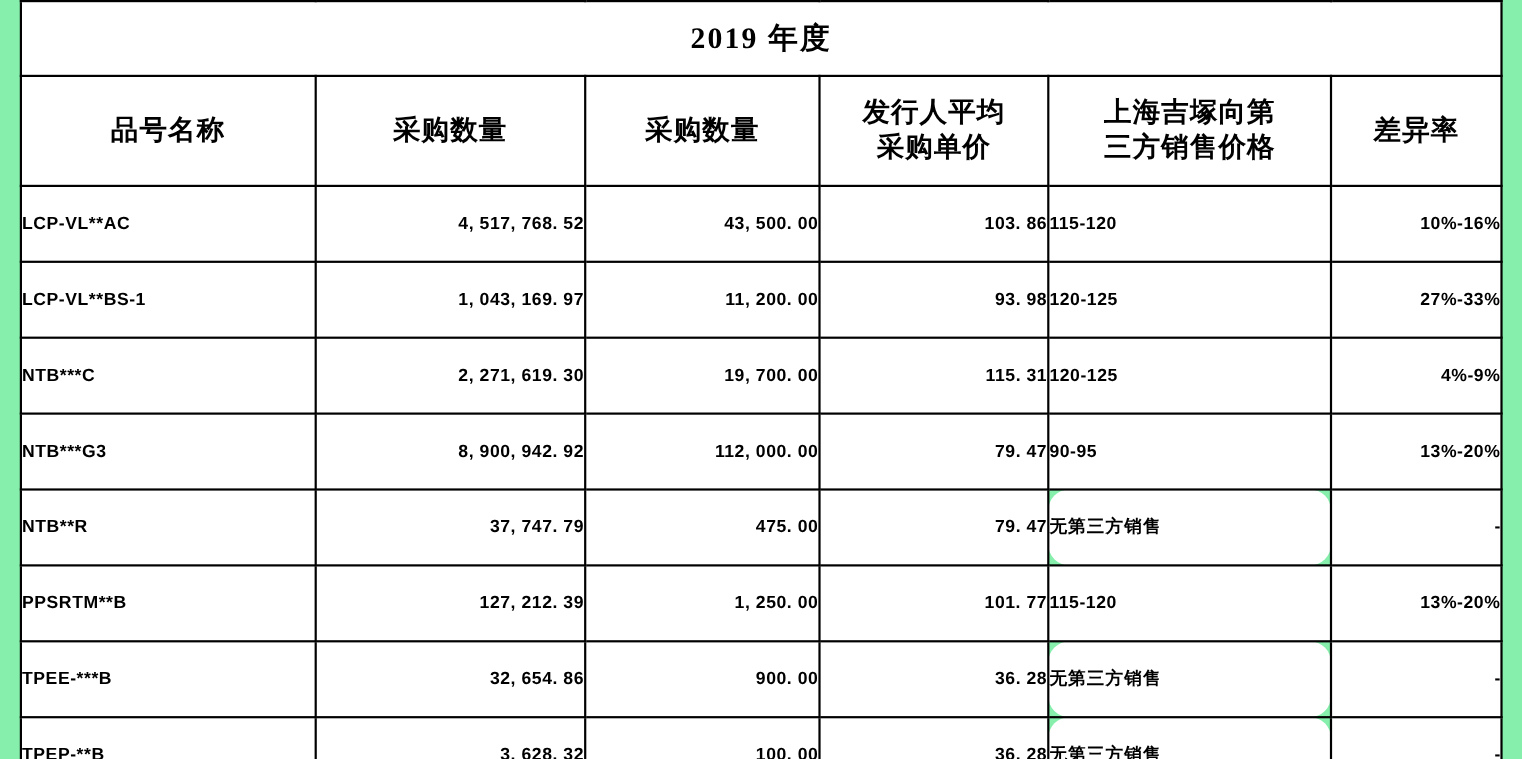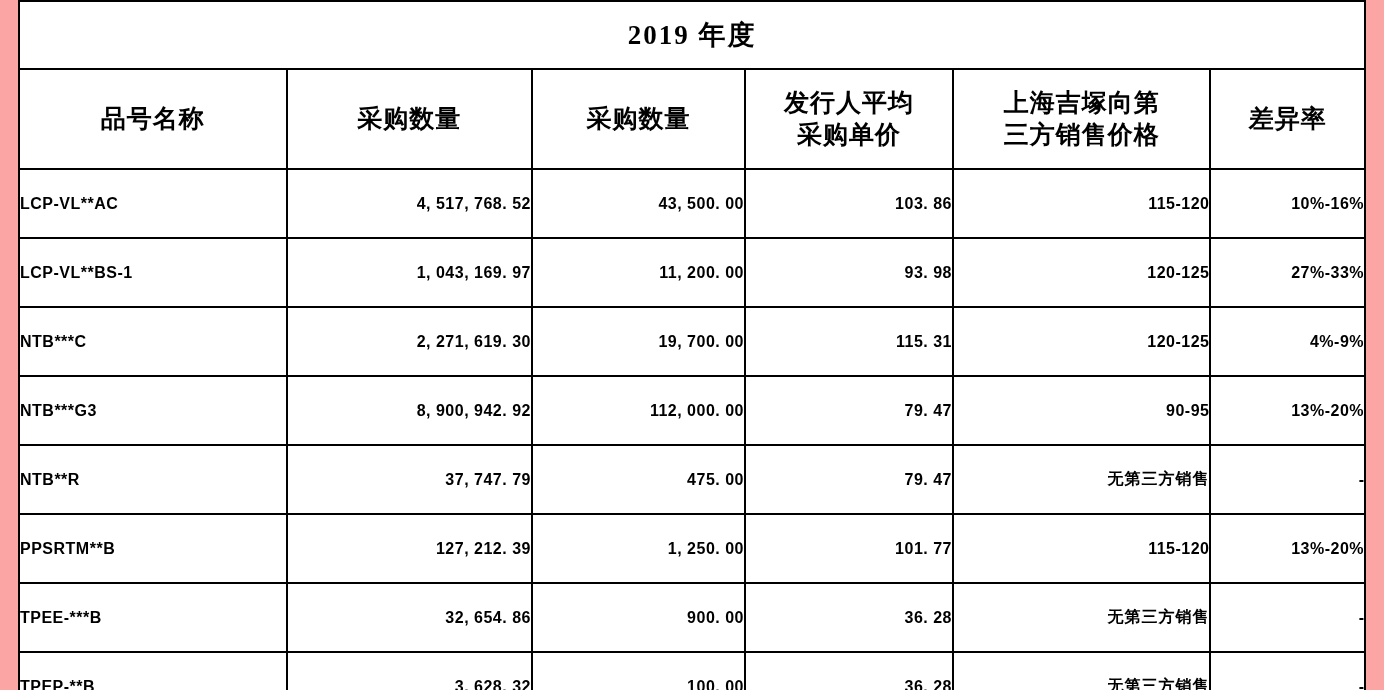--- a/index.html
+++ b/index.html
@@ -10,21 +10,21 @@
   body {
     width: 1384px;
     height: 690px;
     overflow: hidden;
     font-family: "Liberation Serif", serif;
   }
   .page {
     position: relative;
     width: 1384px;
     height: 690px;
-    background: #fca5a5;
+    background: #86efac;
   }
   table.doc-table {
     position: absolute;
     left: 18px;
     top: -52px;
     width: 1348px;
     border-collapse: collapse;
     table-layout: fixed;
   }
   table.doc-table td {
@@ -76,26 +76,26 @@
     padding-left: 14px;
   }
   td.cell-num {
     text-align: right;
     padding-right: 16px;
     font-family: "Liberation Sans", sans-serif;
     letter-spacing: 1.5px;
     margin-top: 41px;
   }
   td.cell-thirdparty {
-    text-align: right;
     padding-right: 14px;
   }
   td.cell-thirdparty.cn {
     font-family: "Liberation Serif", serif;
     letter-spacing: 1px;
+    border-radius: 19px;
   }
   td.cell-rate {
     text-align: right;
     padding-right: 16px;
     font-family: "Liberation Sans", sans-serif;
   }
   td.cell-rate.dash {
     letter-spacing: 0;
   }
 </style>

